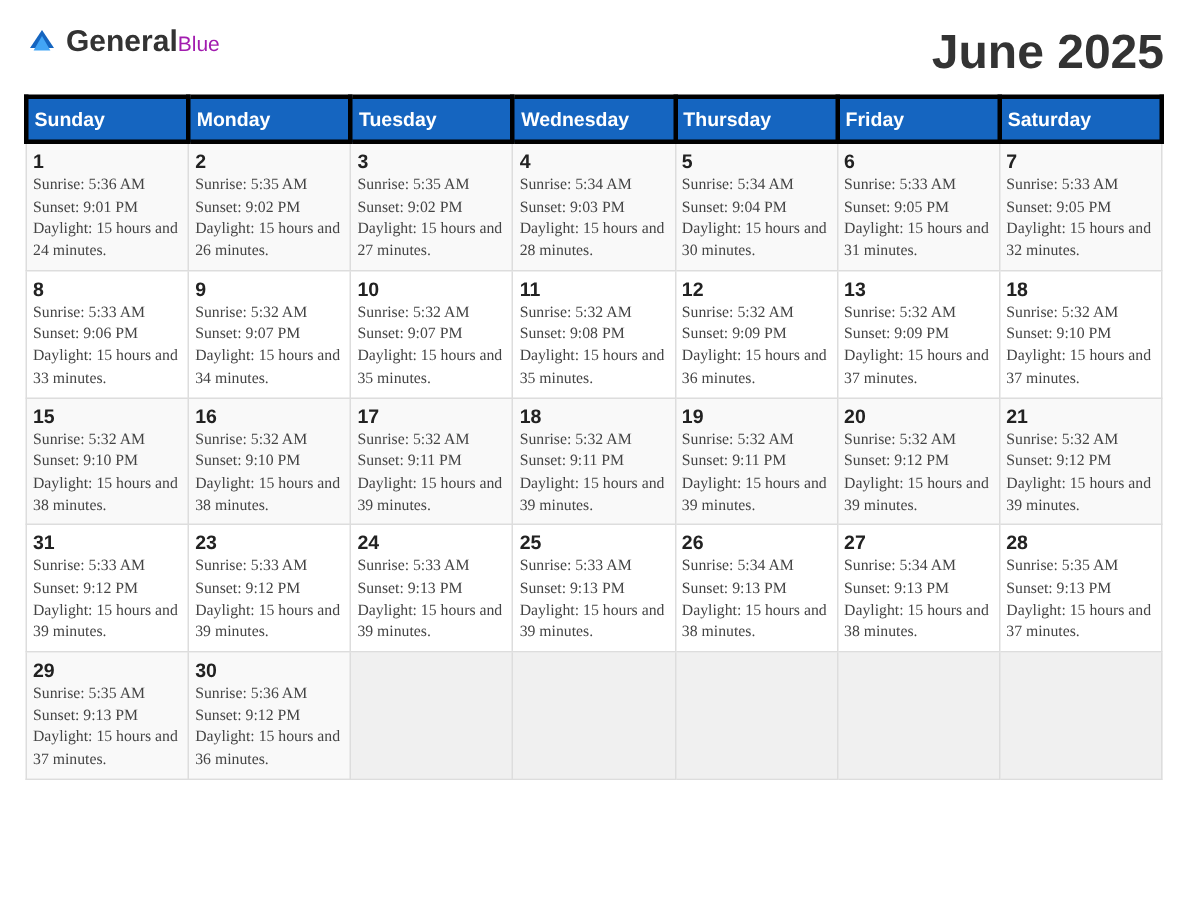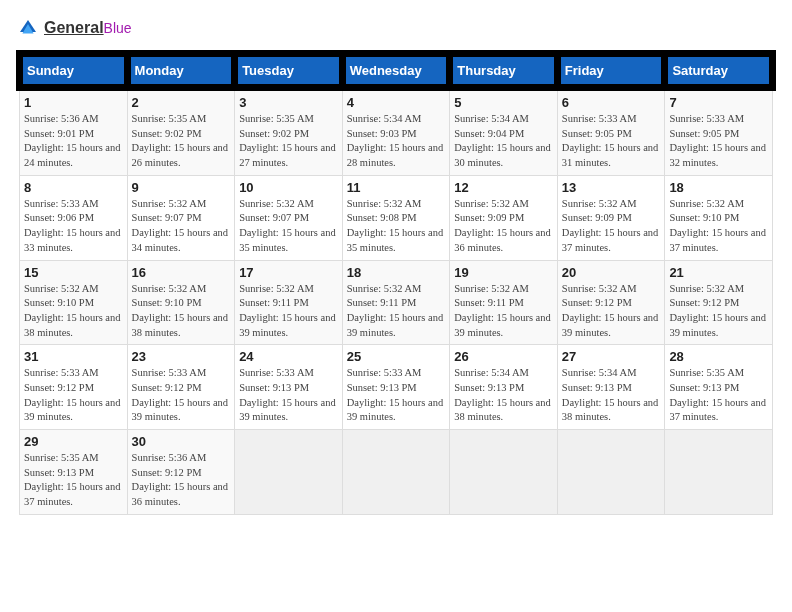--- a/index.html
+++ b/index.html
@@ -42,21 +42,21 @@
       border-collapse: collapse;
       font-size: 11px;
     }
     .calendar-table thead tr th {
       background-color: #1565c0;
       color: #fff;
       padding: 6px 4px;
       text-align: left;
       font-size: 13px;
       font-weight: bold;
-      border: 7px solid #000000;
+      border: 3px solid #000000;
     }
     .calendar-table tbody tr td {
       vertical-align: top;
       padding: 4px;
       border: 1px solid #ddd;
       width: calc(100% / 7);
       min-height: 80px;
       background: #fff;
     }
     .calendar-table tbody tr:nth-child(odd) td {
@@ -88,24 +88,25 @@
 </head>
 <body>
 
 <div class="header-area">
   <div class="logo">
     <svg class="logo-icon" viewBox="0 0 30 30" xmlns="http://www.w3.org/2000/svg">
       <polygon points="15,5 25,20 5,20" fill="#1565c0"></polygon>
       <polygon points="15,10 22,22 8,22" fill="#42a5f5"></polygon>
     </svg>
     <div>
-      <span style="font-size:16px;font-weight:bold;color:#333;text-decoration:underline;">General</span><span style="font-size:14px;font-weight:normal;color:#a21caf;">Blue</span>
+      <span style="font-size:20px;font-weight:bold;color:#333;">General</span><span style="font-size:14px;font-weight:normal;color:#a21caf;">Blue</span>
     </div>
   </div>
   <div class="title-area">
+    <div class="month-title">June 2025</div>
   </div>
 </div>
 
 <table class="calendar-table">
   <thead>
     <tr>
     <th>Sunday</th>
         <th>Monday</th>
         <th>Tuesday</th>
         <th>Wednesday</th>

